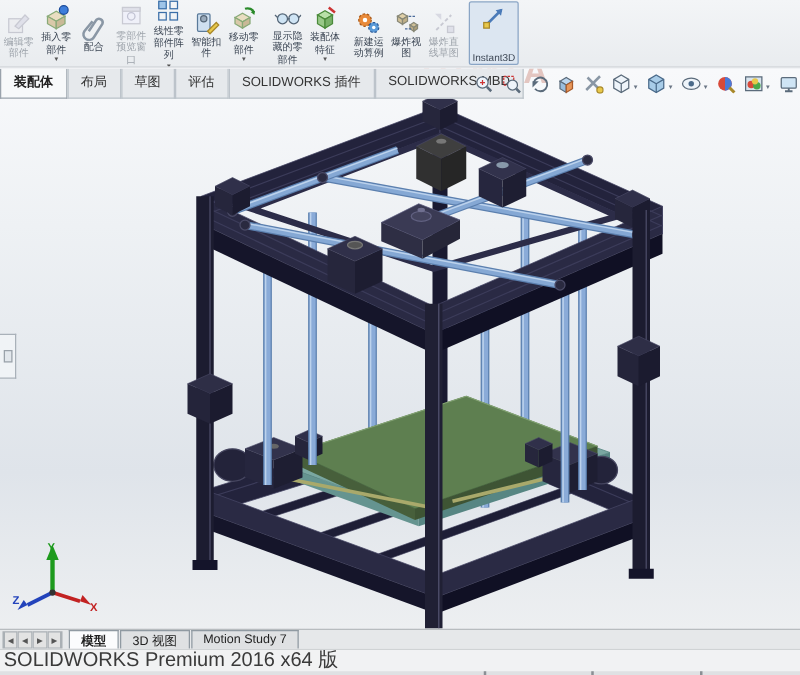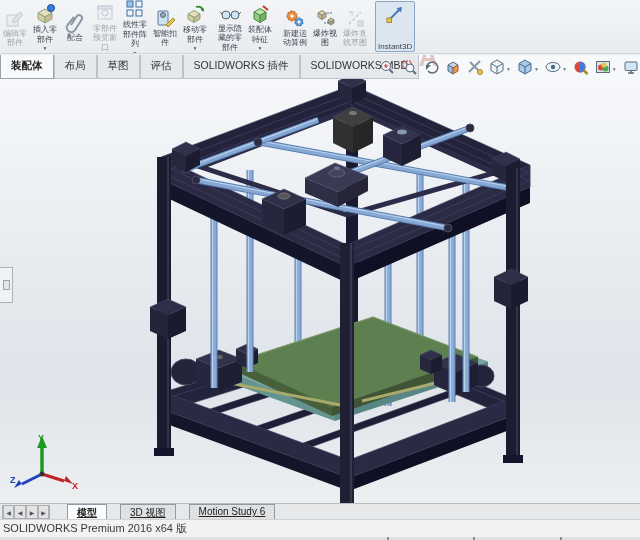--- a/index.html
+++ b/index.html
@@ -42,27 +42,27 @@
   #fmtab .fm-inner { width:7px; height:10px; border:1px solid #9aa2aa; background:#e2e7ec; }
   #model-svg { position:absolute; top:0; left:0; }
   #triad { position:absolute; left:8px; bottom:6px; z-index:4; }
 
   
   #bottombar { position:absolute; top:503px; left:0; width:640px; height:16px; background:#e6e8ea;
                border-top:1px solid #b8bcbf; display:flex; align-items:flex-end; }
   .nav-btn { width:12px; height:14px; background:#e3e3e3; border:1px solid #aab0b5; font-size:6px; color:#555;
              display:flex; align-items:center; justify-content:center; margin-top:1px; cursor:default; }
   .bt-tab { font-size:10px; color:#222; background:#dfe1e3; border:1px solid #909aa2; border-bottom:none;
-            padding:1px 9px 1px 9px; height:15px; margin-left:13px; white-space:nowrap; cursor:default;text-decoration:underline; }
+            padding:1px 9px 1px 9px; height:15px; margin-left:1px; white-space:nowrap; cursor:default; }
   .bt-tab.active { background:#fbfcfd; font-weight:bold; }
   #bottom-tabs-wrap { display:flex; margin-left:4px; }
 
   
   #statusbar { position:absolute; top:519px; left:0; width:640px; height:18px; background:#f1f2f3;
-               border-top:1px solid #d0d3d5; font-size:11px; color:#3a3a3a; line-height:17px; padding-left:3px; }
+               border-top:1px solid #d0d3d5; font-size:16px; color:#3a3a3a; line-height:17px; padding-left:3px; }
   #bottomstrip { position:absolute; top:537px; left:0; width:640px; height:3px; background:#dfe1e3; }
   .strip-tick { position:absolute; top:0; width:2px; height:3px; background:#8a8f94; }
 </style>
 </head>
 <body>
 
 <div id="window">
 
   <div id="toolbar">
       <div class="tb-btn disabled">
@@ -472,21 +472,21 @@
   <div id="bottombar">
     <div id="bottom-nav" style="display:flex; margin-left:2px;">
         <div class="nav-btn" style="border-left-width: 2px;">◀</div>
         <div class="nav-btn">◀</div>
         <div class="nav-btn">▶</div>
         <div class="nav-btn" style="border-right-width: 2px;">▶</div>
       </div>
     <div id="bottom-tabs-wrap">
         <div class="bt-tab active">模型</div>
         <div class="bt-tab">3D 视图</div>
-        <div class="bt-tab">Motion Study 6</div>
+        <div class="bt-tab">Motion Study 7</div>
       </div>
   </div>
 
   <div id="statusbar">
     <span>SOLIDWORKS Premium 2016 x64 版</span>
   </div>
   <div id="bottomstrip">
     <div class="strip-tick" style="left:387px"></div>
     <div class="strip-tick" style="left:473px"></div>
     <div class="strip-tick" style="left:560px"></div>

